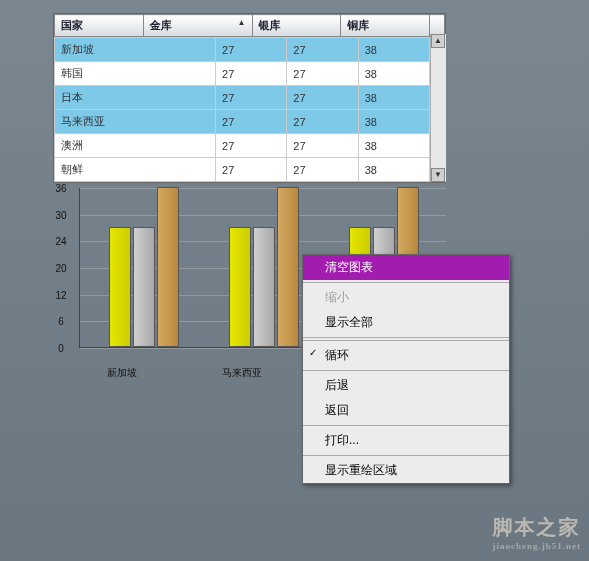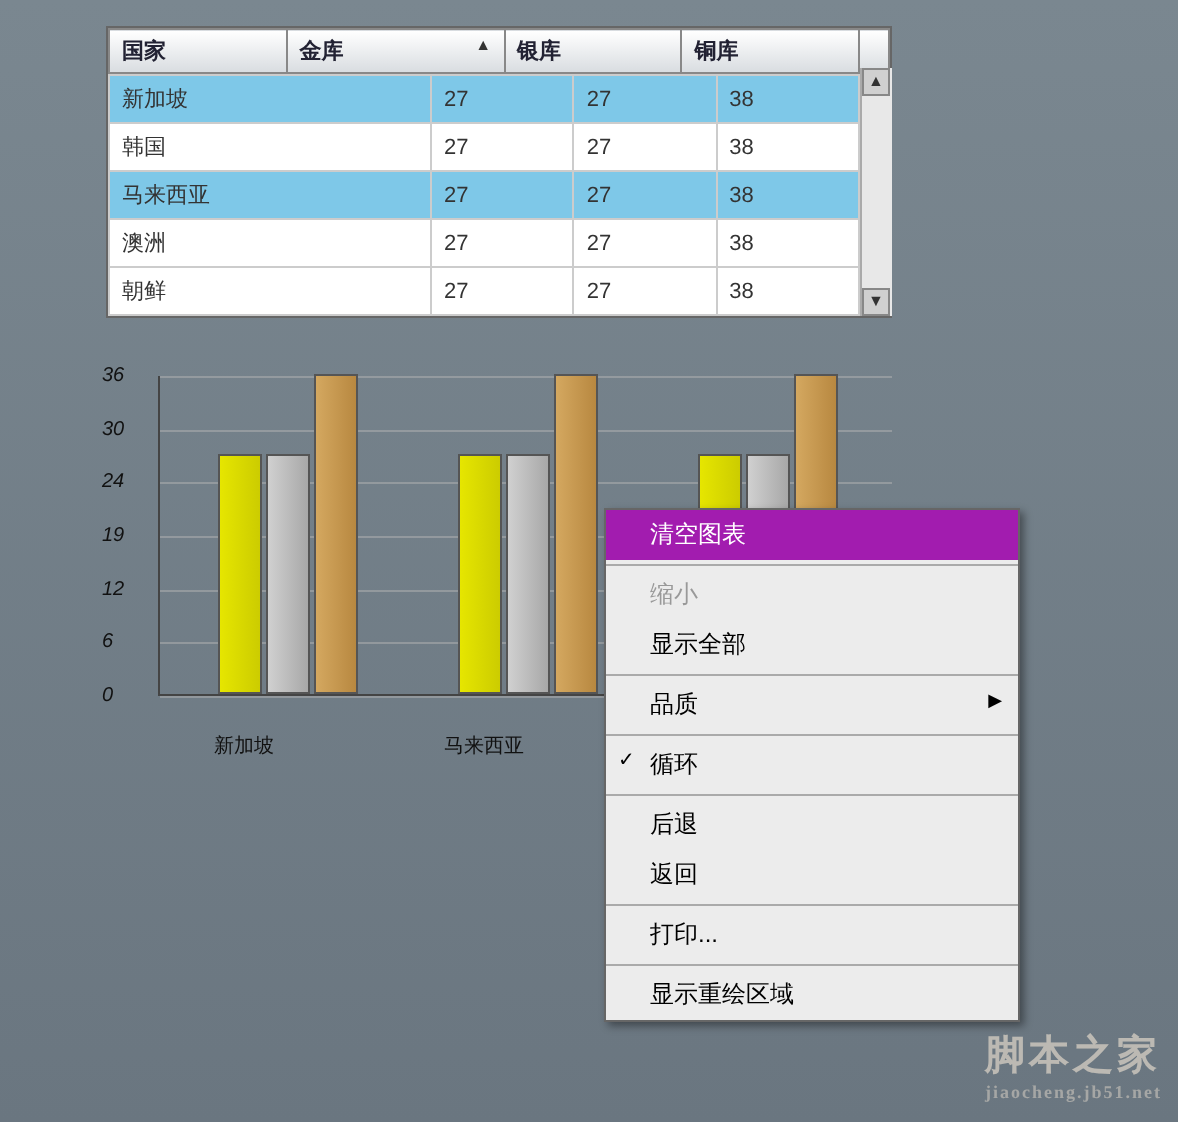--- a/index.html
+++ b/index.html
@@ -79,25 +79,24 @@
     position: absolute;
     left: 0;
     top: 0;
     width: 22px;
     height: 160px;
   }
   .y-tick {
     position: absolute;
     right: 4px;
     width: 20px;
-    text-align: left;
+    text-align: center;
     font-size: 10px;
     color: #111;
     transform: translateY(-50%);
-    font-style: italic;
   }
   .plot {
     position: absolute;
     left: 26px;
     top: 0;
     right: 0;
     height: 160px;
     border-left: 1px solid #444;
     border-bottom: 1px solid #444;
   }
@@ -211,20 +210,26 @@
             <td>27</td>
             <td>38</td>
           </tr>
           <tr>
             <td>韩国</td>
             <td>27</td>
             <td>27</td>
             <td>38</td>
           </tr>
           <tr class="sel">
+            <td>日本</td>
+            <td>27</td>
+            <td>27</td>
+            <td>38</td>
+          </tr>
+          <tr class="sel">
             <td>马来西亚</td>
             <td>27</td>
             <td>27</td>
             <td>38</td>
           </tr>
           <tr>
             <td>澳洲</td>
             <td>27</td>
             <td>27</td>
             <td>38</td>
@@ -242,21 +247,21 @@
     <div class="sb-arrow up">▲</div>
     <div class="sb-arrow down">▼</div>
   </div>
 </div>
 
 <div class="chart-wrap">
   <div class="y-axis" id="y-axis">
       <div class="y-tick" style="top: 160px;">0</div>
       <div class="y-tick" style="top: 133.333px;">6</div>
       <div class="y-tick" style="top: 106.667px;">12</div>
-      <div class="y-tick" style="top: 80px;">19</div>
+      <div class="y-tick" style="top: 80px;">20</div>
       <div class="y-tick" style="top: 53.3333px;">24</div>
       <div class="y-tick" style="top: 26.6667px;">30</div>
       <div class="y-tick" style="top: 0px;">36</div>
     </div>
   <div class="plot" id="plot">
       <div class="grid-line" style="top: 160px;"></div>
       <div class="grid-line" style="top: 133.333px;"></div>
       <div class="grid-line" style="top: 106.667px;"></div>
       <div class="grid-line" style="top: 80px;"></div>
       <div class="grid-line" style="top: 53.3333px;"></div>
@@ -283,21 +288,20 @@
       <div class="x-label" style="left: 149px;">马来西亚</div>
     </div>
 </div>
 
 <div class="ctx-menu" id="ctx-menu">
     <div class="ctx-item hover">清空图表</div>
     <div class="ctx-sep"></div>
     <div class="ctx-item disabled">缩小</div>
     <div class="ctx-item">显示全部</div>
     <div class="ctx-sep"></div>
-    <div class="ctx-item">品质<span class="ctx-arrow">▶</span></div>
     <div class="ctx-sep"></div>
     <div class="ctx-item">循环<span class="ctx-check">✓</span></div>
     <div class="ctx-sep"></div>
     <div class="ctx-item">后退</div>
     <div class="ctx-item">返回</div>
     <div class="ctx-sep"></div>
     <div class="ctx-item">打印...</div>
     <div class="ctx-sep"></div>
     <div class="ctx-item">显示重绘区域</div>
   </div>

